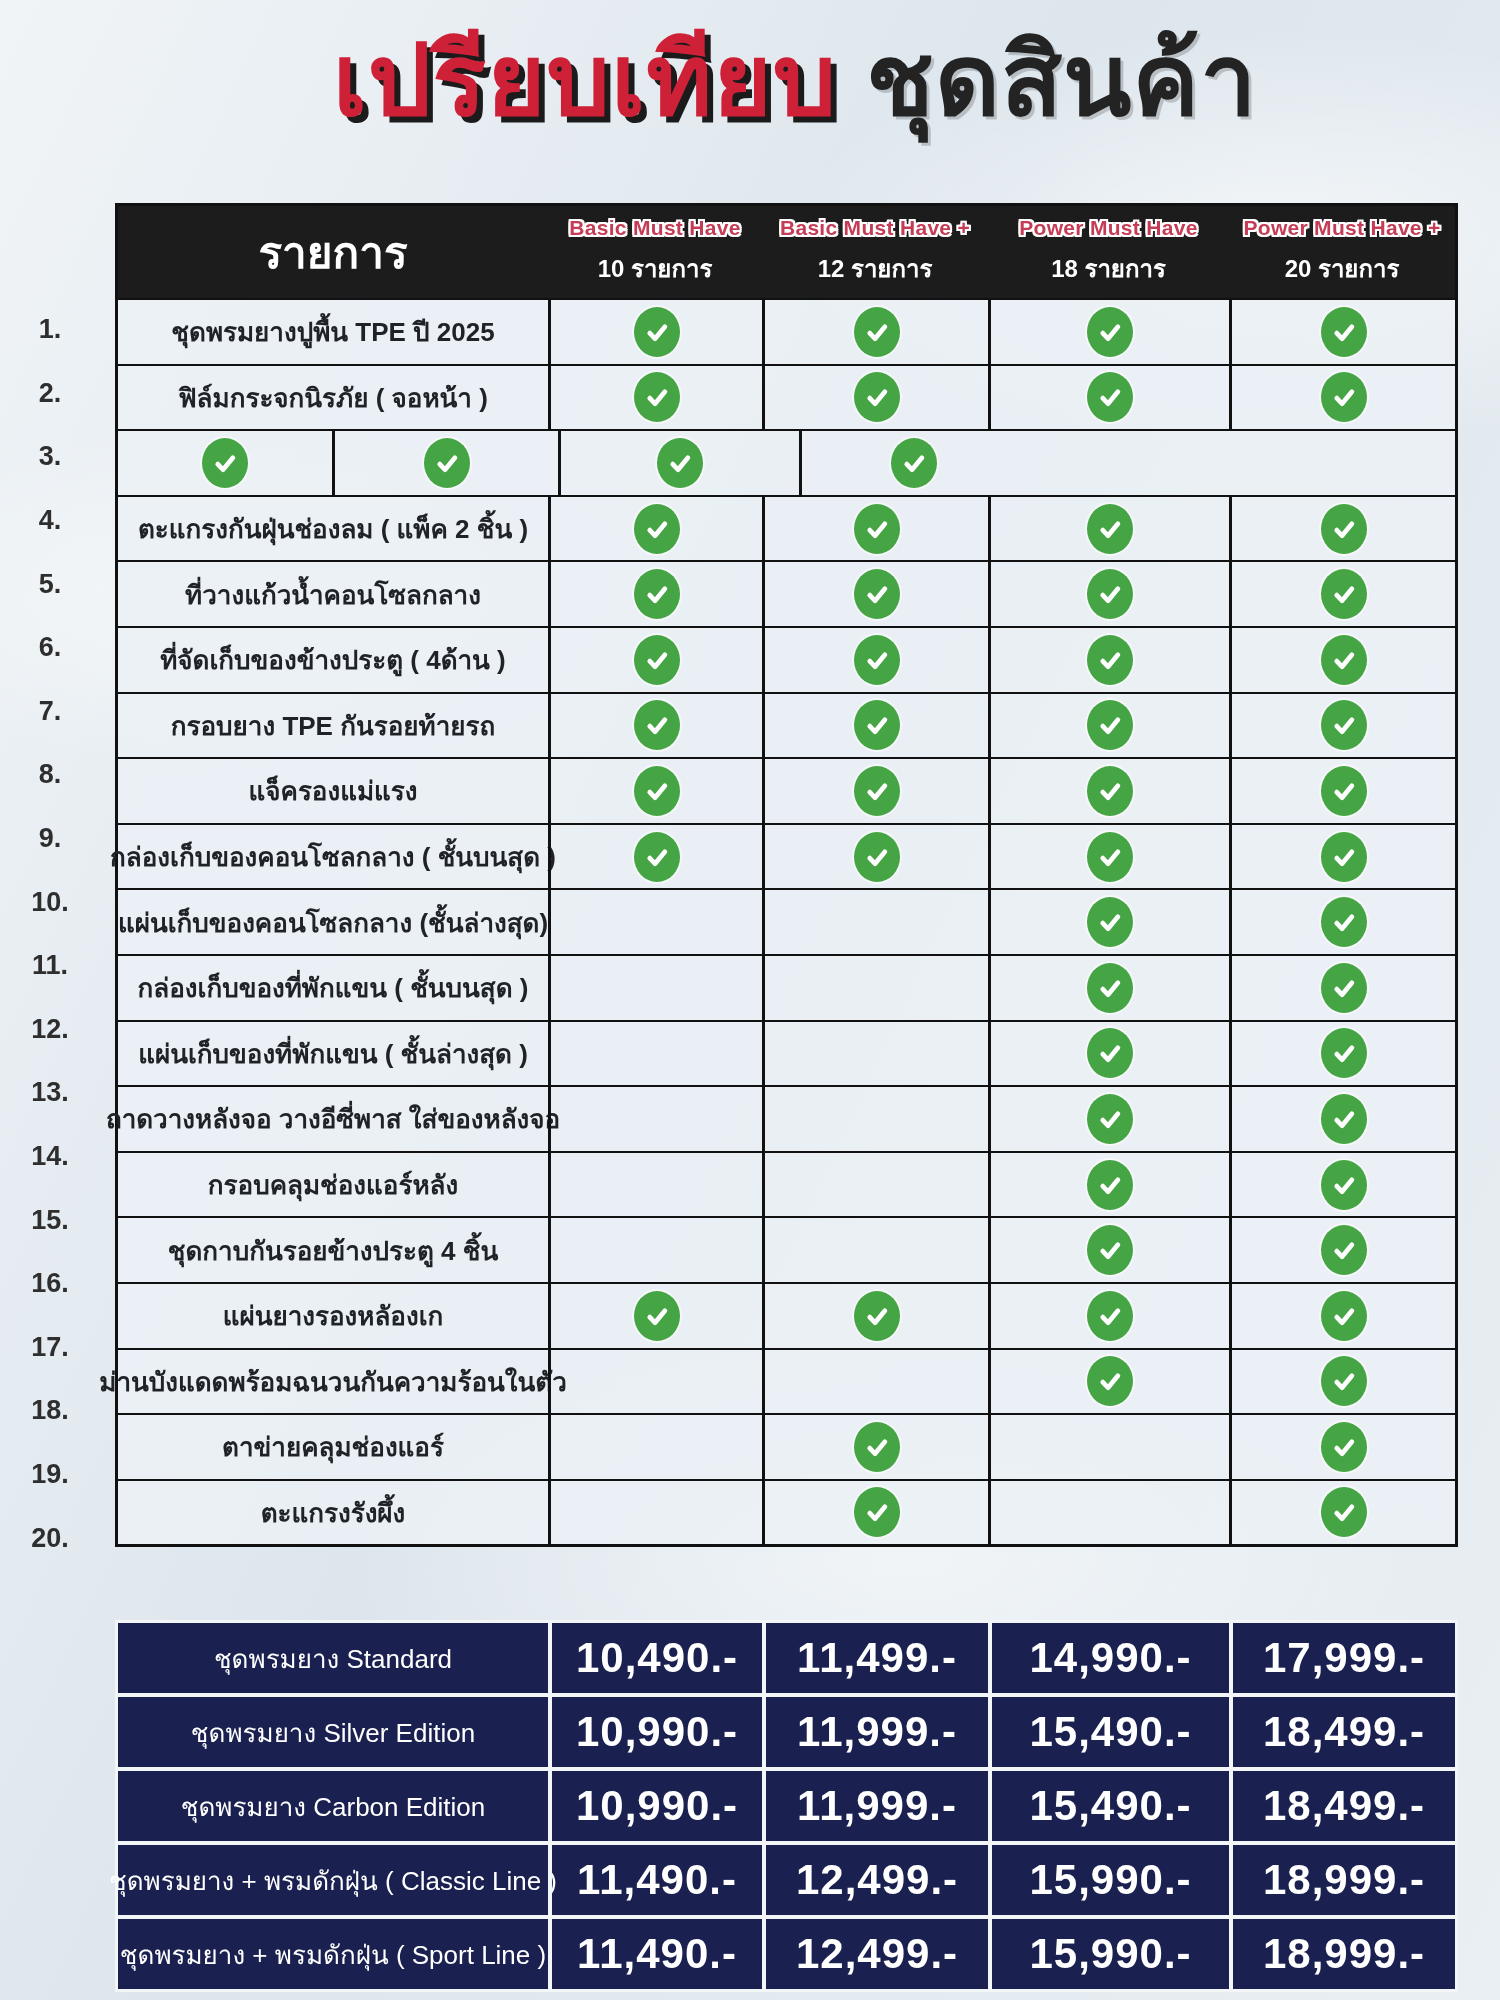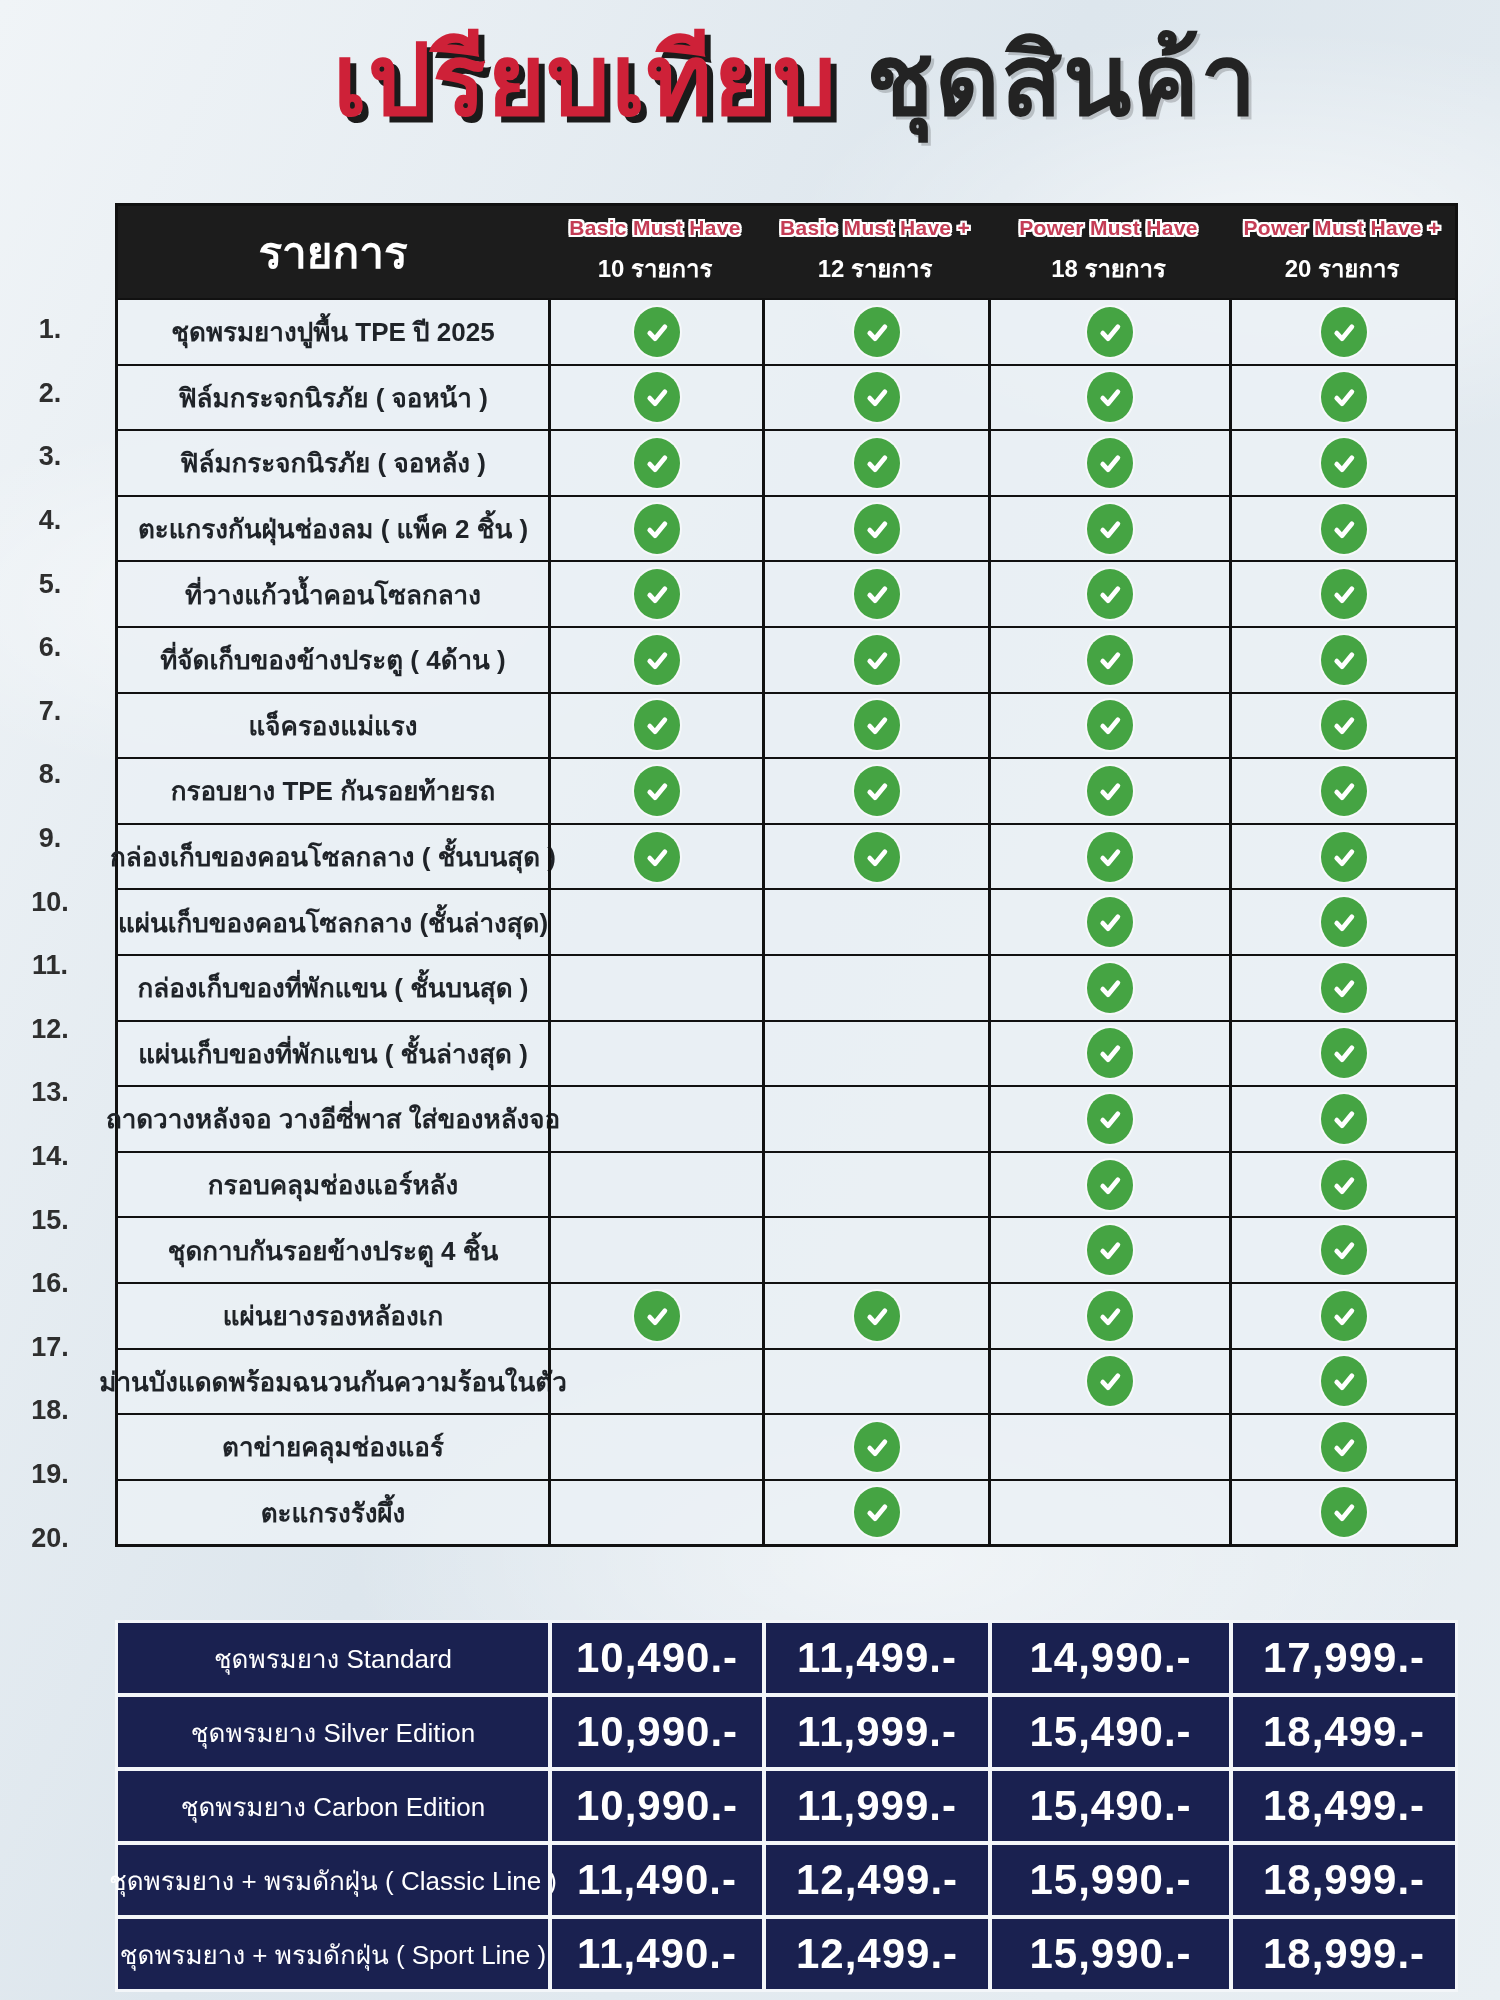--- a/index.html
+++ b/index.html
@@ -188,21 +188,20 @@
           </div>
           <div class="cell w3">
             <span class="check">
               <svg viewBox="0 0 24 24" aria-hidden="true">
                 <path d="M6.2 12.9l4.2 4.5 7.9-9.6" fill="none" stroke="#ffffff" stroke-width="3.8" stroke-linecap="round" stroke-linejoin="round"></path>
               </svg>
             </span>
           </div>
         </div>
         <div class="trow">
-          <div class="cell c-item w-item">ฟิล์มกระจกนิรภัย ( จอหลัง )</div>
           <div class="cell w0">
             <span class="check">
               <svg viewBox="0 0 24 24" aria-hidden="true">
                 <path d="M6.2 12.9l4.2 4.5 7.9-9.6" fill="none" stroke="#ffffff" stroke-width="3.8" stroke-linecap="round" stroke-linejoin="round"></path>
               </svg>
             </span>
           </div>
           <div class="cell w1">
             <span class="check">
               <svg viewBox="0 0 24 24" aria-hidden="true">
@@ -312,52 +311,52 @@
           </div>
           <div class="cell w3">
             <span class="check">
               <svg viewBox="0 0 24 24" aria-hidden="true">
                 <path d="M6.2 12.9l4.2 4.5 7.9-9.6" fill="none" stroke="#ffffff" stroke-width="3.8" stroke-linecap="round" stroke-linejoin="round"></path>
               </svg>
             </span>
           </div>
         </div>
         <div class="trow">
+          <div class="cell c-item w-item">กรอบยาง TPE กันรอยท้ายรถ</div>
+          <div class="cell w0">
+            <span class="check">
+              <svg viewBox="0 0 24 24" aria-hidden="true">
+                <path d="M6.2 12.9l4.2 4.5 7.9-9.6" fill="none" stroke="#ffffff" stroke-width="3.8" stroke-linecap="round" stroke-linejoin="round"></path>
+              </svg>
+            </span>
+          </div>
+          <div class="cell w1">
+            <span class="check">
+              <svg viewBox="0 0 24 24" aria-hidden="true">
+                <path d="M6.2 12.9l4.2 4.5 7.9-9.6" fill="none" stroke="#ffffff" stroke-width="3.8" stroke-linecap="round" stroke-linejoin="round"></path>
+              </svg>
+            </span>
+          </div>
+          <div class="cell w2">
+            <span class="check">
+              <svg viewBox="0 0 24 24" aria-hidden="true">
+                <path d="M6.2 12.9l4.2 4.5 7.9-9.6" fill="none" stroke="#ffffff" stroke-width="3.8" stroke-linecap="round" stroke-linejoin="round"></path>
+              </svg>
+            </span>
+          </div>
+          <div class="cell w3">
+            <span class="check">
+              <svg viewBox="0 0 24 24" aria-hidden="true">
+                <path d="M6.2 12.9l4.2 4.5 7.9-9.6" fill="none" stroke="#ffffff" stroke-width="3.8" stroke-linecap="round" stroke-linejoin="round"></path>
+              </svg>
+            </span>
+          </div>
+        </div>
+        <div class="trow">
           <div class="cell c-item w-item">แจ็ครองแม่แรง</div>
-          <div class="cell w0">
-            <span class="check">
-              <svg viewBox="0 0 24 24" aria-hidden="true">
-                <path d="M6.2 12.9l4.2 4.5 7.9-9.6" fill="none" stroke="#ffffff" stroke-width="3.8" stroke-linecap="round" stroke-linejoin="round"></path>
-              </svg>
-            </span>
-          </div>
-          <div class="cell w1">
-            <span class="check">
-              <svg viewBox="0 0 24 24" aria-hidden="true">
-                <path d="M6.2 12.9l4.2 4.5 7.9-9.6" fill="none" stroke="#ffffff" stroke-width="3.8" stroke-linecap="round" stroke-linejoin="round"></path>
-              </svg>
-            </span>
-          </div>
-          <div class="cell w2">
-            <span class="check">
-              <svg viewBox="0 0 24 24" aria-hidden="true">
-                <path d="M6.2 12.9l4.2 4.5 7.9-9.6" fill="none" stroke="#ffffff" stroke-width="3.8" stroke-linecap="round" stroke-linejoin="round"></path>
-              </svg>
-            </span>
-          </div>
-          <div class="cell w3">
-            <span class="check">
-              <svg viewBox="0 0 24 24" aria-hidden="true">
-                <path d="M6.2 12.9l4.2 4.5 7.9-9.6" fill="none" stroke="#ffffff" stroke-width="3.8" stroke-linecap="round" stroke-linejoin="round"></path>
-              </svg>
-            </span>
-          </div>
-        </div>
-        <div class="trow">
-          <div class="cell c-item w-item">กรอบยาง TPE กันรอยท้ายรถ</div>
           <div class="cell w0">
             <span class="check">
               <svg viewBox="0 0 24 24" aria-hidden="true">
                 <path d="M6.2 12.9l4.2 4.5 7.9-9.6" fill="none" stroke="#ffffff" stroke-width="3.8" stroke-linecap="round" stroke-linejoin="round"></path>
               </svg>
             </span>
           </div>
           <div class="cell w1">
             <span class="check">
               <svg viewBox="0 0 24 24" aria-hidden="true">

